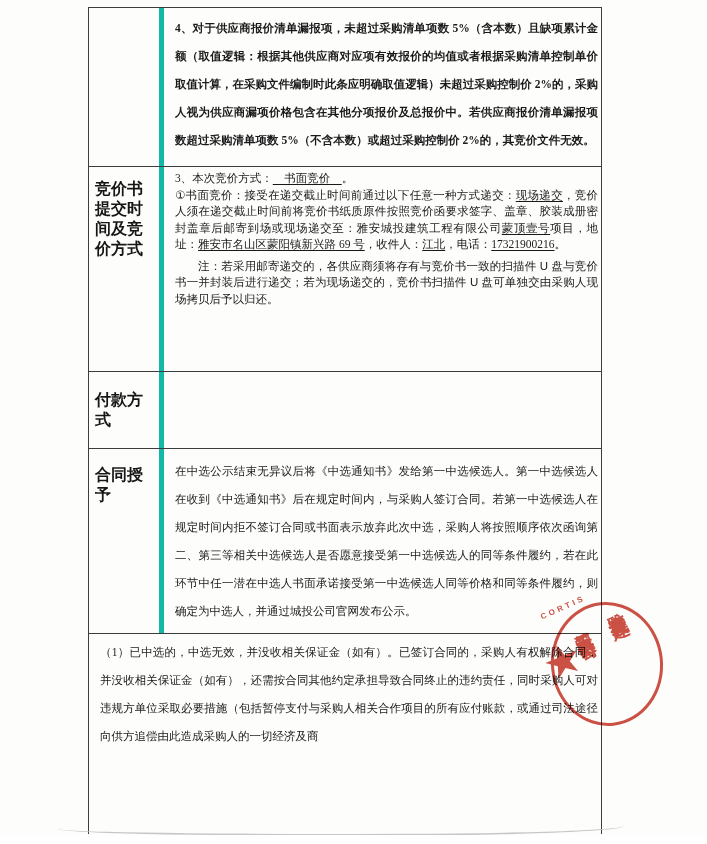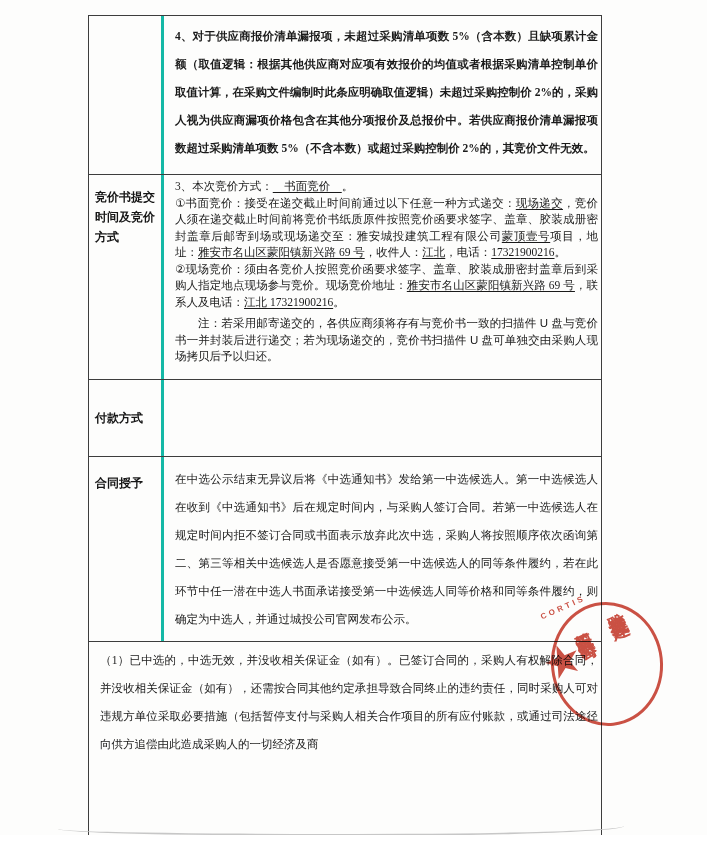--- a/index.html
+++ b/index.html
@@ -6,36 +6,36 @@
   html,body{margin:0;padding:0;}
   body{
     width:707px;height:844px;background:#ffffff;
     font-family:"Liberation Serif","DejaVu Serif",serif;
     color:#1b1b1b;position:relative;overflow:hidden;
   }
   .page{position:absolute;inset:0;background:#fdfdfc;}
 
   
   .doc-table{
-    position:absolute;left:88px;top:15px;width:514px;height:827px;
+    position:absolute;left:88px;top:7px;width:514px;height:827px;
     border:1px solid #3d3d3d;border-bottom:none;
     box-sizing:border-box;display:flex;flex-direction:column;
     background:transparent;
   }
   .row{display:flex;border-bottom:1px solid #3d3d3d;box-sizing:border-box;overflow:hidden;}
   .row.r1{height:159px;}
   .row.r2{height:205px;}
   .row.r3{height:77px;}
   .row.r4{height:185px;}
   .row.r5{flex:1;border-bottom:none;}
 
   .label-cell{
-    width:75px;box-sizing:border-box;border-right:3px solid #14b8a6;
+    width:75px;box-sizing:border-box;border-right:5px solid #14b8a6;
     font-family:"Liberation Sans","DejaVu Sans",sans-serif;
-    font-weight:bold;font-size:12px;line-height:20px;
+    font-weight:bold;font-size:16px;line-height:20px;
     padding:0 6px;display:flex;flex-direction:column;justify-content:center;
     color:#161616;
   }
   .label-top{justify-content:flex-start;padding-top:12px;}
   .label-top4{justify-content:flex-start;padding-top:16px;}
 
   .content-cell{
     flex:1;box-sizing:border-box;padding:6px 3px 0 11px;
     font-size:11.5px;color:#1a1a1a;
   }
@@ -104,21 +104,20 @@
       <div class="content-cell lh-wide w-bold">
         <p><span>4、对于供应商报价清单漏报项，未超过采购清单项数 5%（含本数）且缺项累计金额（取值逻辑：根据其他供应商对应项有效报价的均值或者根据采购清单控制单价取值计算，在采购文件编制时此条应明确取值逻辑）未超过采购控制价 2%的，采购人视为供应商漏项价格包含在其他分项报价及总报价中。若供应商报价清单漏报项数超过采购清单项数 5%（不含本数）或超过采购控制价 2%的，其竞价文件无效。</span></p>
       </div>
     </div>
 
     <div class="row r2">
       <div class="label-cell label-top">竞价书提交时间及竞价方式</div>
       <div class="content-cell lh-tight">
         <p><span>3、本次竞价方式：</span><span class="u">　书面竞价　</span><span>。</span></p>
         <p><span class="b">①书面竞价：</span><span>接受在递交截止时间前通过以下任意一种方式递交：</span><span class="u">现场递交</span><span>，竞价人须在递交截止时间前将竞价书纸质原件按照竞价函要求</span><span class="b">签字、盖章、胶装成册密封盖章</span><span>后邮寄到场或现场递交至：雅安城投建筑工程有限公司</span><span class="u">蒙顶壹号</span><span>项目，地址：</span><span class="u">雅安市名山区蒙阳镇新兴路 69 号</span><span>，收件人：</span><span class="u">江北</span><span>，电话：</span><span class="u">17321900216</span><span>。</span></p>
-        <p><span class="b">②现场竞价：</span><span>须由各竞价人按照竞价函要求</span><span class="b">签字、盖章、胶装成册密封盖章</span><span>后到采购人指定地点现场参与竞价。现场竞价地址：</span><span class="u">雅安市名山区蒙阳镇新兴路 69 号</span><span>，联系人及电话：</span><span class="u">江北 17321900216</span><span>。</span></p>
         <p class="note-para"><span class="b">注：若采用邮寄递交的，各供应商须将存有与竞价书一致的扫描件 U 盘与竞价书一并封装后进行递交；若为现场递交的，竞价书扫描件 U 盘可单独交由采购人现场拷贝后予以归还。</span></p>
       </div>
     </div>
 
     <div class="row r3">
       <div class="label-cell">付款方式</div>
     </div>
 
     <div class="row r4">
       <div class="label-cell label-top4">合同授予</div>

